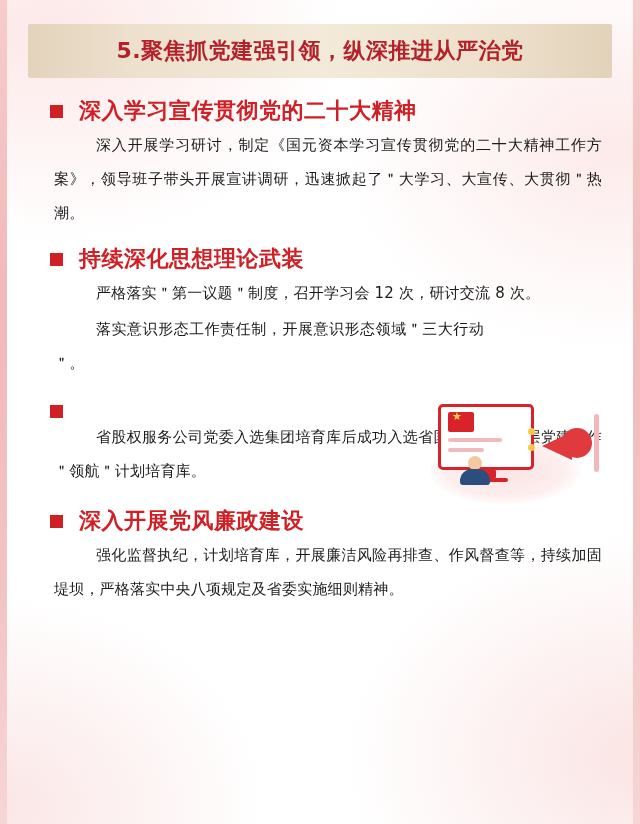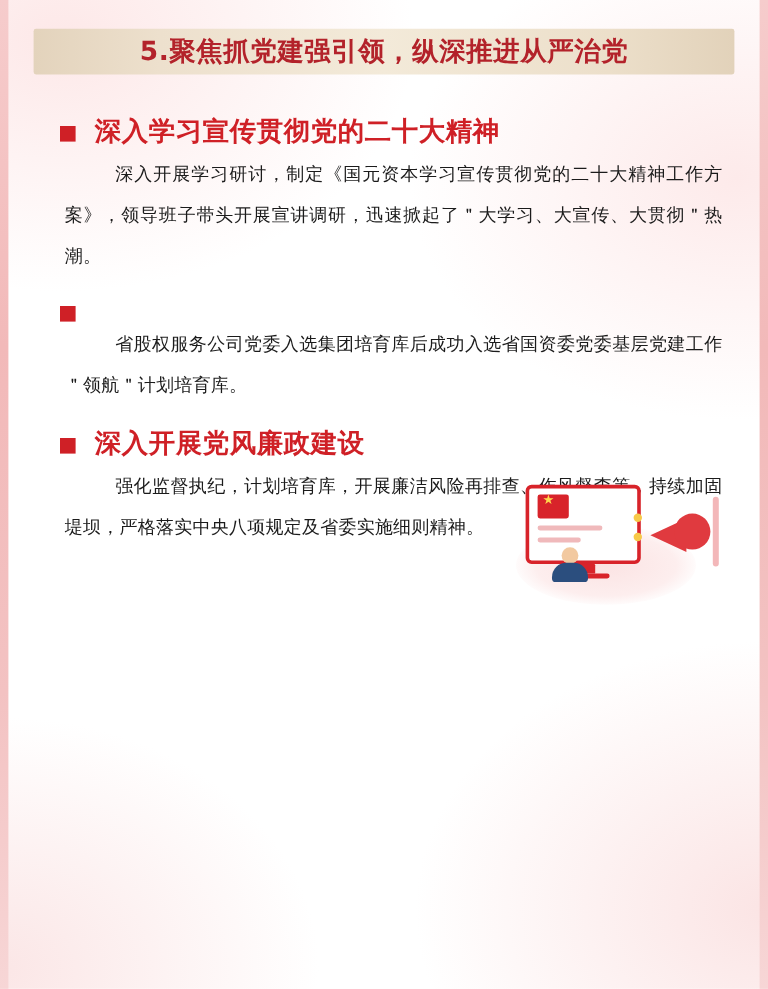--- a/index.html
+++ b/index.html
@@ -35,21 +35,21 @@
   }
   .edge.left { left: 0; }
   .edge.right { right: 0; }
 
   
   .banner {
     position: absolute;
     left: 28px;
     top: 24px;
     width: 584px;
-    height: 38px;
+    height: 54px;
     background: linear-gradient(90deg, #e3d3bc 0%, #ede0cd 18%, #f3ead9 50%, #ecdfca 82%, #e2d2ba 100%);
     border-radius: 2px;
     display: flex;
     align-items: center;
     justify-content: center;
   }
   .banner-text {
     font-family: "DejaVu Sans", "Liberation Sans", sans-serif;
     font-size: 22px;
     font-weight: bold;
@@ -250,20 +250,28 @@
   <div class="content">
 
     <div class="block">
       <div class="heading-row">
         <span class="bullet"></span>
         <span class="heading">深入学习宣传贯彻党的二十大精神</span>
       </div>
       <p class="para">深入开展学习研讨，制定《国元资本学习宣传贯彻党的二十大精神工作方案》，领导班子带头开展宣讲调研，迅速掀起了＂大学习、大宣传、大贯彻＂热潮。</p>
     </div>
 
+    <div class="block">
+      <div class="heading-row">
+        <span class="bullet"></span>
+        <span class="heading">持续深化思想理论武装</span>
+      </div>
+      <p class="para">严格落实＂第一议题＂制度，召开学习会 12 次，研讨交流 8 次。</p>
+      <p class="para narrow" style="width:430px;">落实意识形态工作责任制，开展意识形态领域＂三大行动＂。</p>
+    </div>
 
     <div class="block" style="margin-top:16px;">
       <div class="heading-row">
         <span class="bullet"></span>
       </div>
       <p class="para">省股权服务公司党委入选集团培育库后成功入选省国资委党委基层党建工作＂领航＂计划培育库。</p>
     </div>
 
     <div class="block" style="margin-top:18px;">
       <div class="heading-row">

